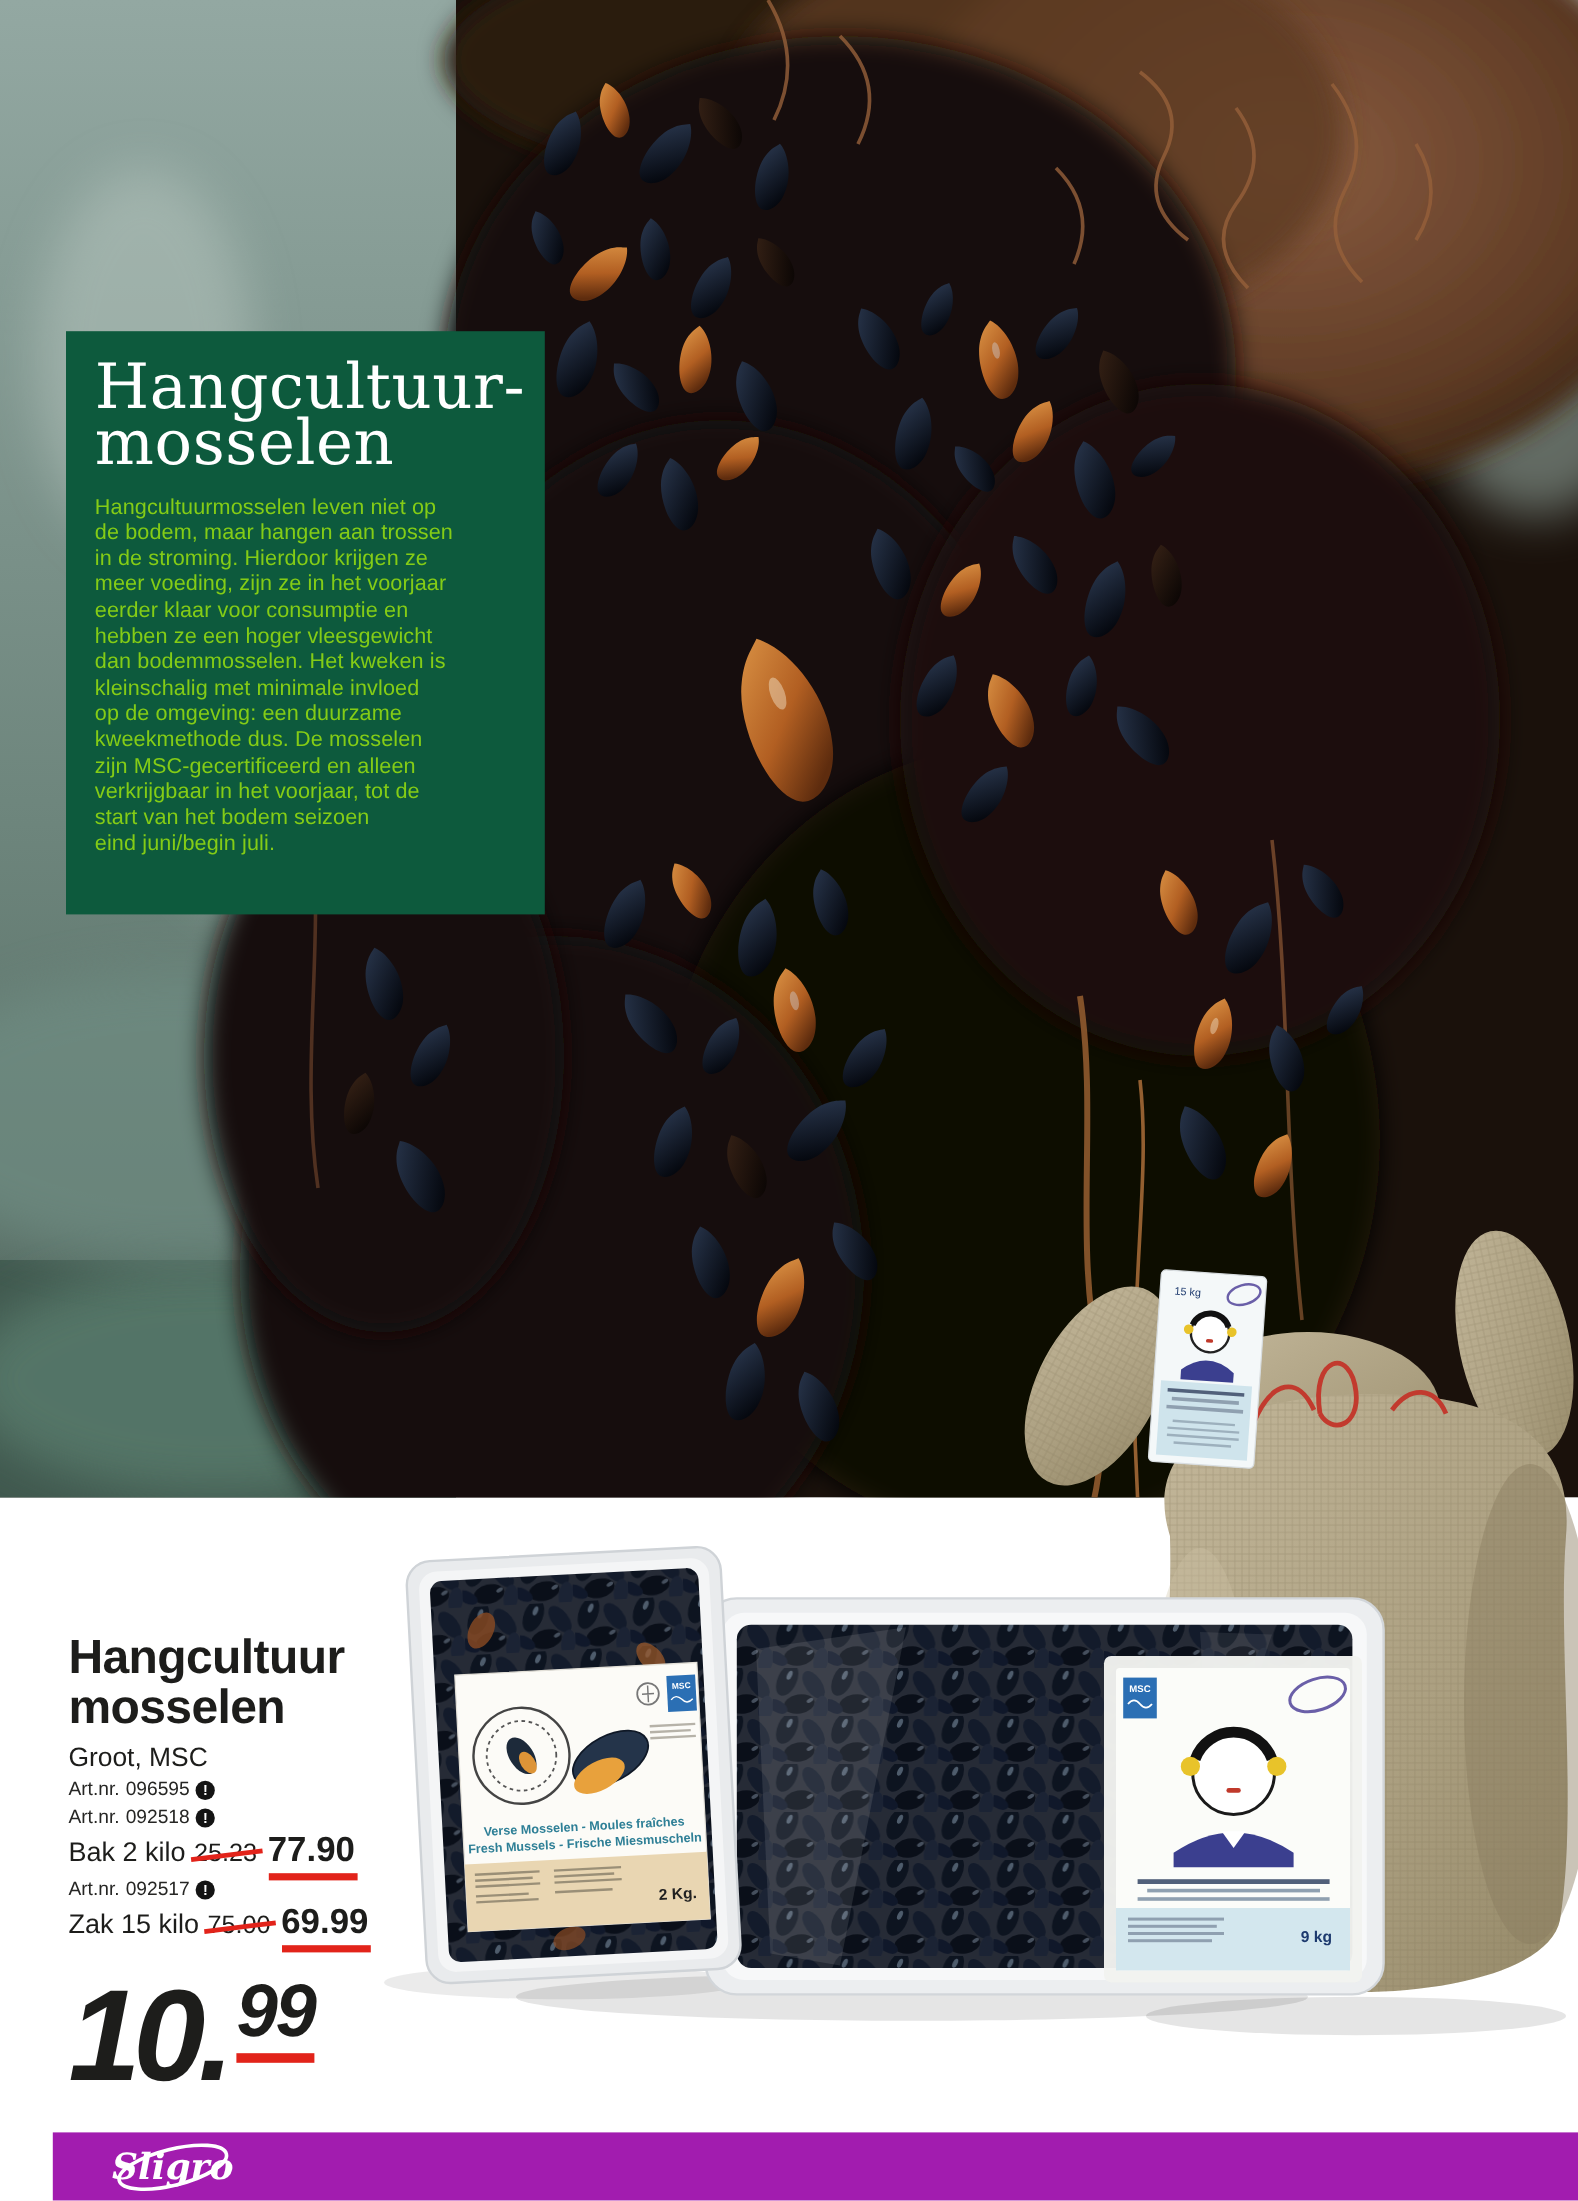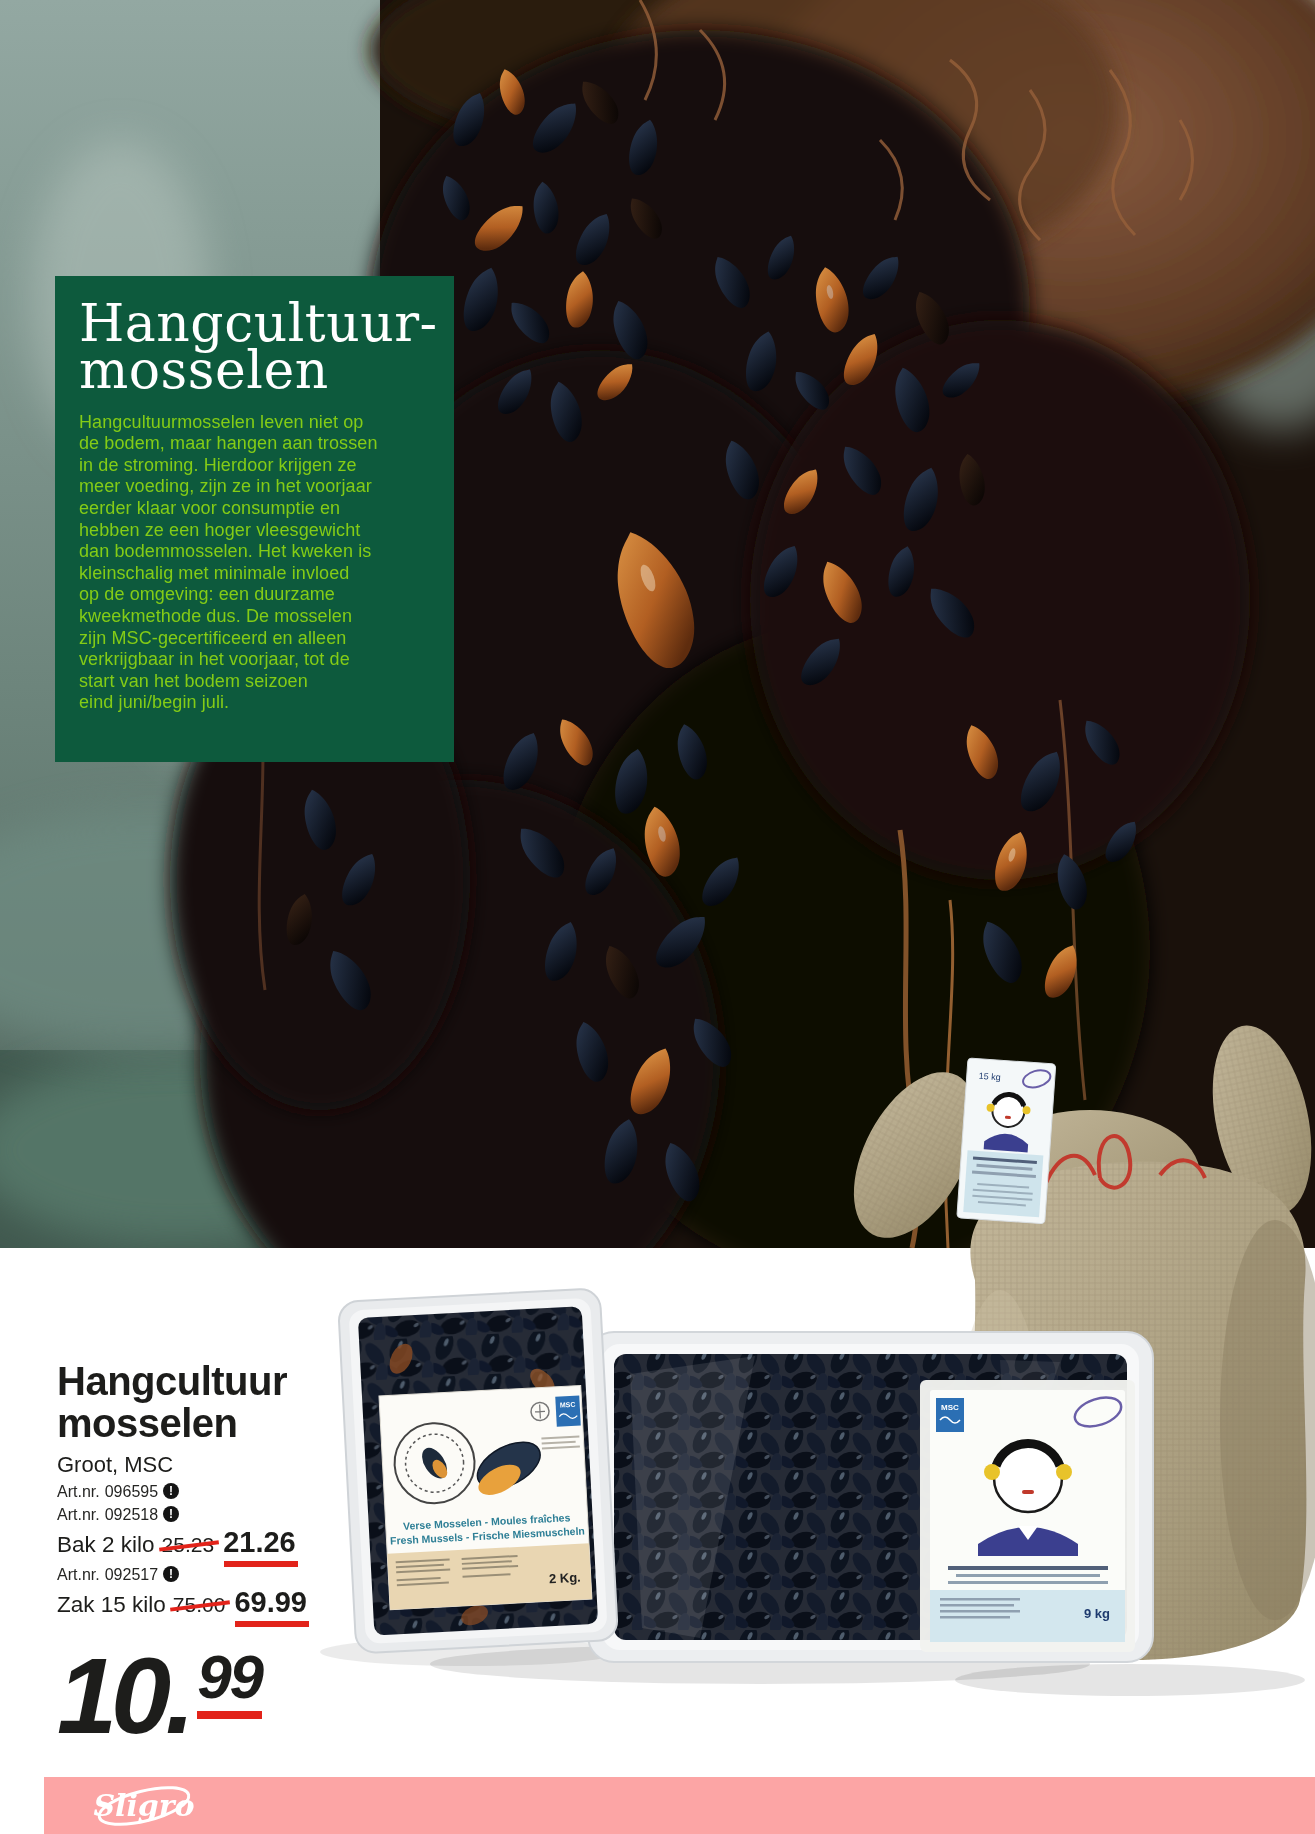--- a/index.html
+++ b/index.html
@@ -30,21 +30,21 @@
   .products { position:absolute; left:0; top:950px; width:1315px; height:800px; }
   .products svg { display:block; width:100%; height:100%; }
 
   
   .info-col { position:absolute; left:57px; top:1360px; width:300px; color:#1d1d1b; }
   .product-title {
     margin:0; font-size:40px; line-height:42px; font-weight:700;
     letter-spacing:-0.5px; white-space:pre-line; color:#1d1d1b;
   }
   .subtitle { margin-top:9px; font-size:22px; line-height:24px; }
-  .art-row { margin-top:6px; font-size:16px; line-height:17px; display:flex; align-items:flex-start; gap:5px; color:#262624; }
+  .art-row { margin-top:6px; font-size:16px; line-height:17px; display:flex; align-items:flex-end; gap:5px; color:#262624; }
   .info-icon {
     width:16px; height:16px; border-radius:50%; background:#141414; color:#fff;
     font-size:12px; font-weight:700; display:inline-flex; align-items:center;
     justify-content:center; line-height:1;
   }
   .price-row { margin-top:3px; margin-bottom:7px; display:flex; align-items:baseline; font-size:22.5px; }
   .old-price { position:relative; margin-left:7px; font-size:21px; }
   .old-price::after {
     content:""; position:absolute; left:-3px; right:-4px; top:45%; height:3.5px;
     background:#e2231a; transform:rotate(-7deg);
@@ -56,21 +56,21 @@
   }
   .big-price { display:flex; align-items:flex-start; margin-top:34px; color:#1d1d1b;font-style:italic; }
   .bp-int { font-weight:700; font-size:108px; line-height:0.80; letter-spacing:-6px; }
   .bp-frac { display:flex; flex-direction:column; margin-left:8px; }
   .bp-dec { font-weight:700; font-size:62px; line-height:0.76; letter-spacing:-2px; }
   .bp-bar { height:8px; background:#e2231a; margin-top:11px; }
 
   
   .footer-bar {
     position:absolute; left:44px; right:0; top:1777px; bottom:0;
-    background:#fca5a5; display:flex; align-items:center; padding-left:36px;
+    background:#a21caf; display:flex; align-items:center; padding-left:36px;
     box-sizing:border-box;
   }
 </style>
 </head>
 <body>
 
 <div class="page">
 
   <div class="photo">
     <svg viewBox="0 0 1315 1248">
@@ -402,21 +402,21 @@
     </div>
 
     <div class="art-row">
       <span>Art.nr.</span>
       <span>092518</span>
       <span class="info-icon">!</span>
     </div>
     <div class="price-row">
       <span>Bak 2 kilo</span>
       <span class="old-price">25.23</span>
-      <span class="new-price">21.26</span>
+      <span class="new-price">77.90</span>
     </div>
 
     <div class="art-row">
       <span>Art.nr.</span>
       <span>092517</span>
       <span class="info-icon">!</span>
     </div>
     <div class="price-row">
       <span>Zak 15 kilo</span>
       <span class="old-price">75.00</span>

